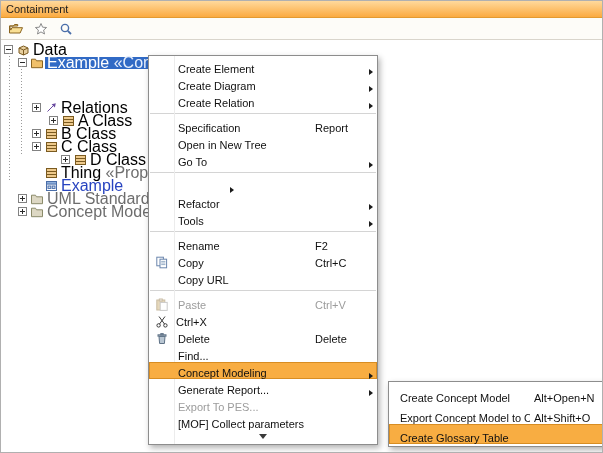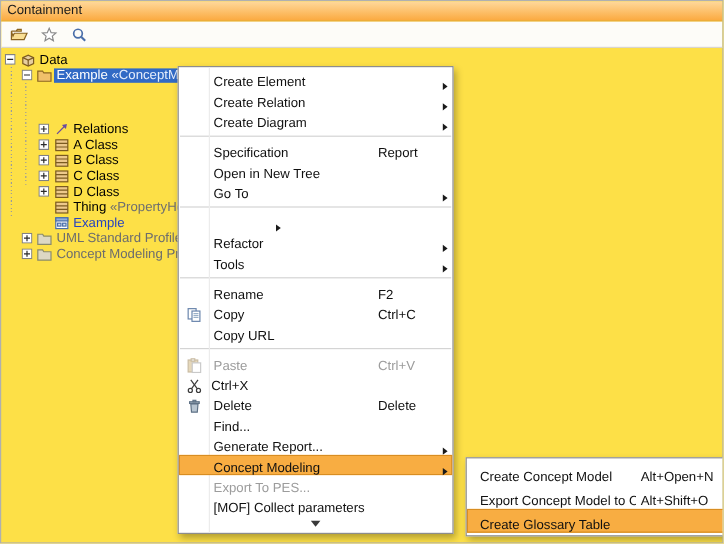--- a/index.html
+++ b/index.html
@@ -1,31 +1,31 @@
 <!DOCTYPE html>
 <html><head>
 <meta charset="utf-8">
 <style>
   * { margin:0; padding:0; box-sizing:border-box; }
   body { font-family:"Liberation Sans", sans-serif; background:#e9e9e9; }
-  .screen { position:relative; width:603px; height:453px; background:#fde047;
+  .screen { position:relative; width:603px; height:453px; background:#ffffff;
             border:1px solid #b0b0b0; overflow:hidden; }
 
   
   .panel-header { height:17px; background:linear-gradient(#ffd99c,#fbaa40);
                   border-bottom:1px solid #e29a31; display:flex; align-items:center;
                   padding:0 5px; font-size:11px; color:#1c1c1c; }
 
   
   .toolbar { height:22px; display:flex; align-items:center; gap:7px; padding:0 6px;
              background:#fdfcf8; border-bottom:1px solid #d9d5cc; }
   .tbtn { width:18px; height:18px; display:flex; align-items:center; justify-content:center; cursor:default; }
 
   
-  .tree { padding-top:3px; font-size:11px; color:#000; position:relative; }
+  .tree { padding-top:3px; font-size:16px; color:#000; position:relative; }
   .tree-row { height:13px; display:flex; align-items:center; white-space:nowrap; }
   .expander { width:11px; flex:0 0 11px; display:inline-flex; align-items:center; justify-content:flex-start; }
   .expander.spacer { }
   .node-icon { width:16px; flex:0 0 16px; display:inline-flex; align-items:center; justify-content:center; }
   .node-label { padding:0 2px; line-height:12px; }
   .node-label.selected { background:#316ac5; color:#fff; }
   .node-label.selected .stereotype { color:#e6eefb; }
   .stereotype { color:#6f6f6f; }
   .node-label.muted { color:#6d6d6d; }
   .node-label.link { color:#2743c0; }
@@ -130,21 +130,21 @@
           </svg>
         </span>
         <span class="node-icon">
           <svg width="13" height="12" viewBox="0 0 13 12">
             <path d="M2.5 9.5 L9 3" stroke="#6a4aa0"></path>
             <path d="M10.8 1.3 l-4.2 0.9 3.3 3.3 Z" fill="#6a4aa0"></path>
           </svg>
         </span>
         <span class="node-label"><span>Relations</span></span>
       </div>
-      <div class="tree-row" style="padding-left: 31px;">
+      <div class="tree-row" style="padding-left: 31px; margin-left: 17px;">
         <span class="expander">
           <svg width="9" height="9" viewBox="0 0 9 9">
             <rect x="0.5" y="0.5" width="8" height="8" fill="#fff" stroke="#828282"></rect>
             <line x1="2" y1="4.5" x2="7" y2="4.5" stroke="#2b2b2b"></line>
             <line x1="4.5" y1="2" x2="4.5" y2="7" stroke="#2b2b2b"></line>
           </svg>
         </span>
         <span class="node-icon">
           <svg width="13" height="12" viewBox="0 0 13 12">
             <rect x="1.5" y="1.5" width="10" height="9" fill="#edc98c" stroke="#7a5a20"></rect>
@@ -181,21 +181,21 @@
         </span>
         <span class="node-icon">
           <svg width="13" height="12" viewBox="0 0 13 12">
             <rect x="1.5" y="1.5" width="10" height="9" fill="#edc98c" stroke="#7a5a20"></rect>
             <line x1="1.5" y1="4.5" x2="11.5" y2="4.5" stroke="#7a5a20"></line>
             <line x1="1.5" y1="7.5" x2="11.5" y2="7.5" stroke="#7a5a20"></line>
           </svg>
         </span>
         <span class="node-label"><span>C Class</span></span>
       </div>
-      <div class="tree-row" style="padding-left: 31px;">
+      <div class="tree-row" style="padding-left: 31px; margin-left: 29px;">
         <span class="expander">
           <svg width="9" height="9" viewBox="0 0 9 9">
             <rect x="0.5" y="0.5" width="8" height="8" fill="#fff" stroke="#828282"></rect>
             <line x1="2" y1="4.5" x2="7" y2="4.5" stroke="#2b2b2b"></line>
             <line x1="4.5" y1="2" x2="4.5" y2="7" stroke="#2b2b2b"></line>
           </svg>
         </span>
         <span class="node-icon">
           <svg width="13" height="12" viewBox="0 0 13 12">
             <rect x="1.5" y="1.5" width="10" height="9" fill="#edc98c" stroke="#7a5a20"></rect>
@@ -265,27 +265,27 @@
 
   <div class="menu" id="context-menu">
       <div class="menu-item">
         <span class="mi-icon"></span>
         <span class="mi-label">Create Element</span>
         <span class="mi-shortcut"></span>
         <span class="mi-arrow has"></span>
       </div>
       <div class="menu-item">
         <span class="mi-icon"></span>
+        <span class="mi-label">Create Diagram</span>
+        <span class="mi-shortcut"></span>
+        <span class="mi-arrow has"></span>
+      </div>
+      <div class="menu-item">
+        <span class="mi-icon"></span>
         <span class="mi-label">Create Relation</span>
-        <span class="mi-shortcut"></span>
-        <span class="mi-arrow has"></span>
-      </div>
-      <div class="menu-item">
-        <span class="mi-icon"></span>
-        <span class="mi-label">Create Diagram</span>
         <span class="mi-shortcut"></span>
         <span class="mi-arrow has"></span>
       </div>
       <div class="menu-sep"></div>
       <div class="menu-item">
         <span class="mi-icon"></span>
         <span class="mi-label">Specification</span>
         <span class="mi-shortcut">Report</span>
         <span class="mi-arrow"></span>
       </div>
@@ -382,29 +382,29 @@
         <span class="mi-label">Delete</span>
         <span class="mi-shortcut">Delete</span>
         <span class="mi-arrow"></span>
       </div>
       <div class="menu-item">
         <span class="mi-icon"></span>
         <span class="mi-label">Find...</span>
         <span class="mi-shortcut"></span>
         <span class="mi-arrow"></span>
       </div>
+      <div class="menu-item hl">
+        <span class="mi-icon"></span>
+        <span class="mi-label">Concept Modeling</span>
+        <span class="mi-shortcut"></span>
+        <span class="mi-arrow has"></span>
+      </div>
       <div class="menu-item">
         <span class="mi-icon"></span>
         <span class="mi-label">Generate Report...</span>
-        <span class="mi-shortcut"></span>
-        <span class="mi-arrow has"></span>
-      </div>
-      <div class="menu-item hl">
-        <span class="mi-icon"></span>
-        <span class="mi-label">Concept Modeling</span>
         <span class="mi-shortcut"></span>
         <span class="mi-arrow has"></span>
       </div>
       <div class="menu-item dis">
         <span class="mi-icon"></span>
         <span class="mi-label">Export To PES...</span>
         <span class="mi-shortcut"></span>
         <span class="mi-arrow"></span>
       </div>
       <div class="menu-item">

